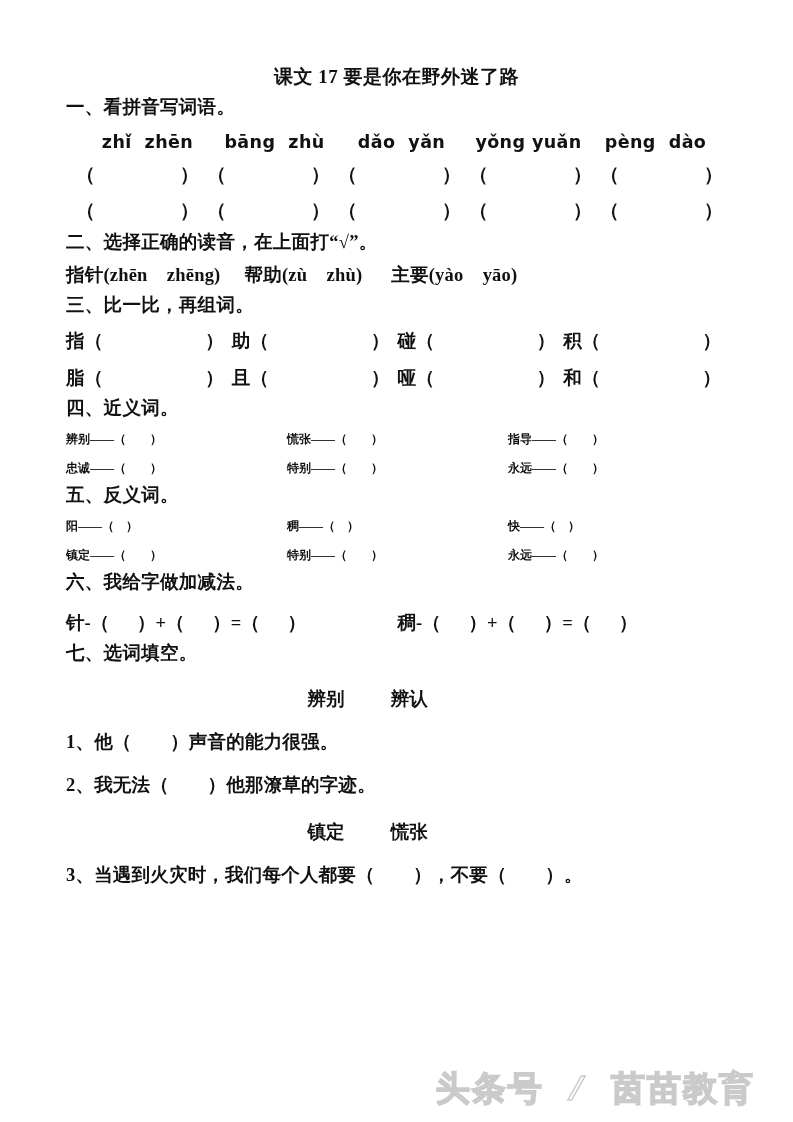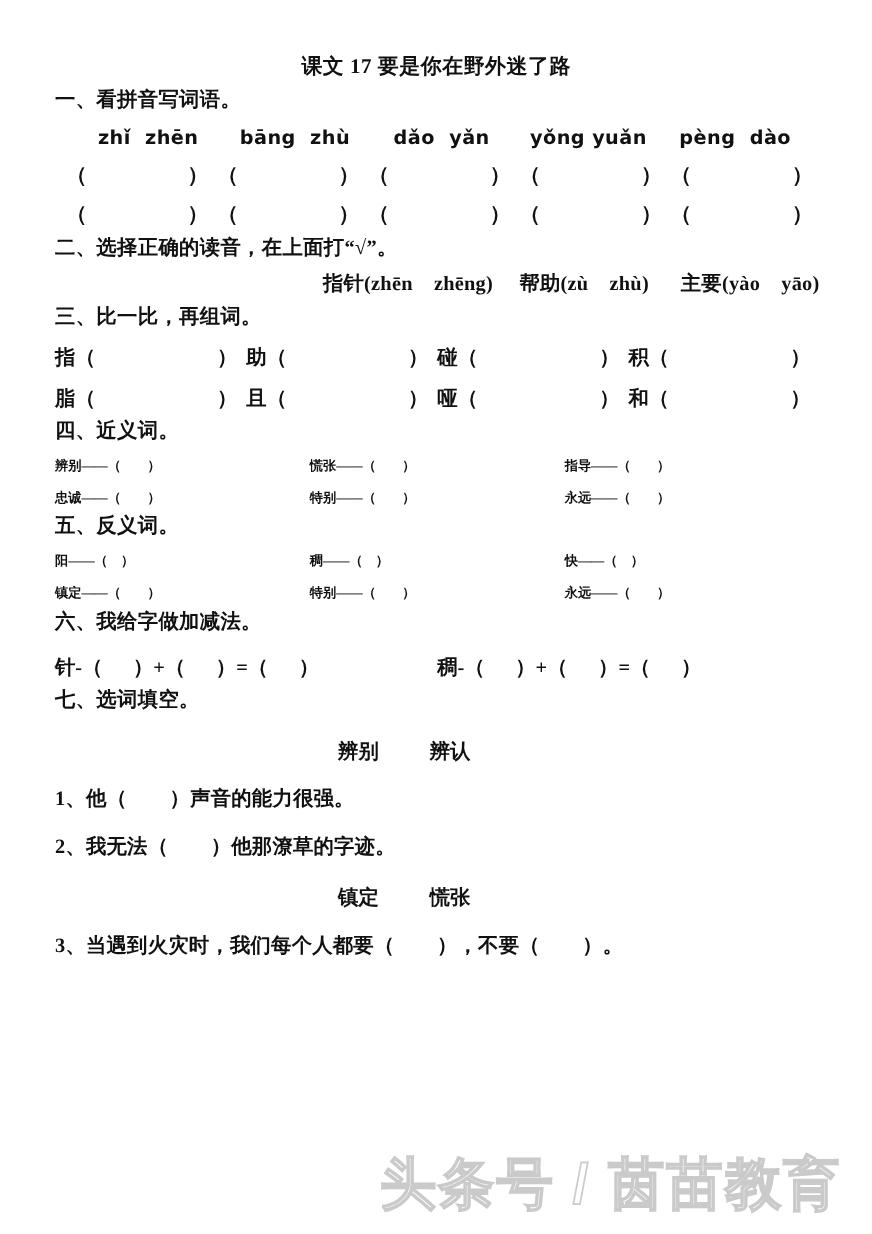--- a/index.html
+++ b/index.html
@@ -15,21 +15,21 @@
     overflow: hidden;
     font-family: "Liberation Serif", "DejaVu Serif", serif;
     color: #111111;
     -webkit-font-smoothing: antialiased;
   }
 
   .page {
     position: relative;
     width: 793px;
     height: 1122px;
-    padding: 0;
+    padding: 16px;
     box-sizing: border-box;
   }
 
   
   .doc-title {
     text-align: center;
     font-size: 19px;
     font-weight: bold;
     letter-spacing: 0.5px;
     padding-top: 50px;
@@ -50,21 +50,20 @@
     letter-spacing: 0.3px;
   }
 
   .q-line {
     font-size: 18.5px;
     font-weight: bold;
     line-height: 1.15;
     margin-top: 12px;
     letter-spacing: 0.2px;
     white-space: pre;
-    text-align: right;
   }
 
   
   .pinyin-row {
     display: flex;
     margin-top: 14px;
     padding-left: 18px;
     padding-right: 10px;
   }
   .pinyin-row .cell {
@@ -150,25 +149,25 @@
     font-size: 18.5px;
     font-weight: bold;
     margin-top: 18px;
     white-space: pre;
     letter-spacing: 0.2px;
   }
 
   
   .watermark {
     position: absolute;
-    right: 28px;
+    right: 38px;
     bottom: 10px;
-    font-size: 51px;
-    font-weight: bold;
-    font-family: Liberation Sans, sans-serif;
+    font-size: 34px;
+    font-weight: bold;
+    font-family: Liberation Mono, monospace;
     color: transparent;
     -webkit-text-stroke: 1.5px #c8c8c8;
     letter-spacing: 2px;
     white-space: pre;
     opacity: 0.95;
     user-select: none;
   }
 </style>
 </head>
 <body>

